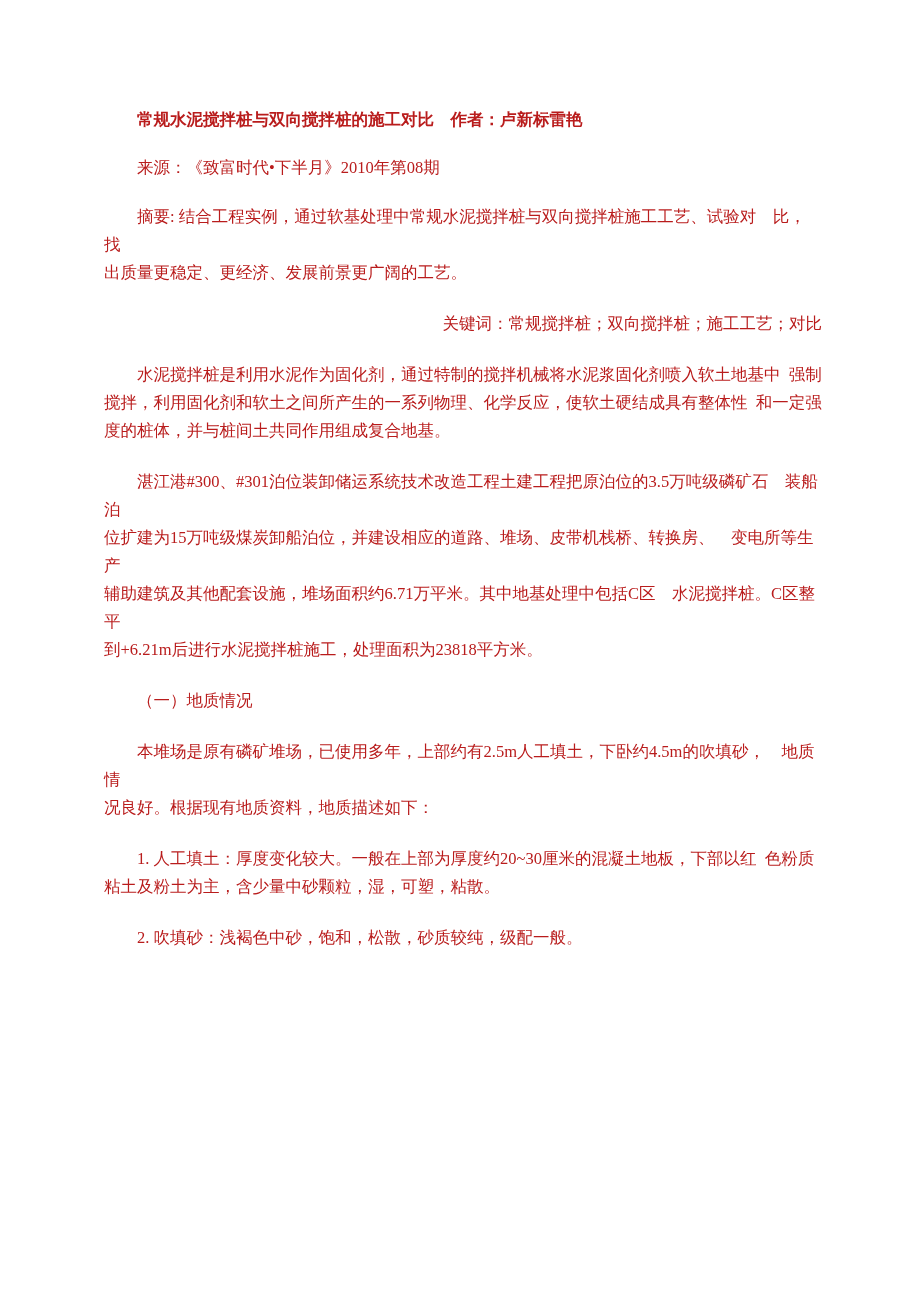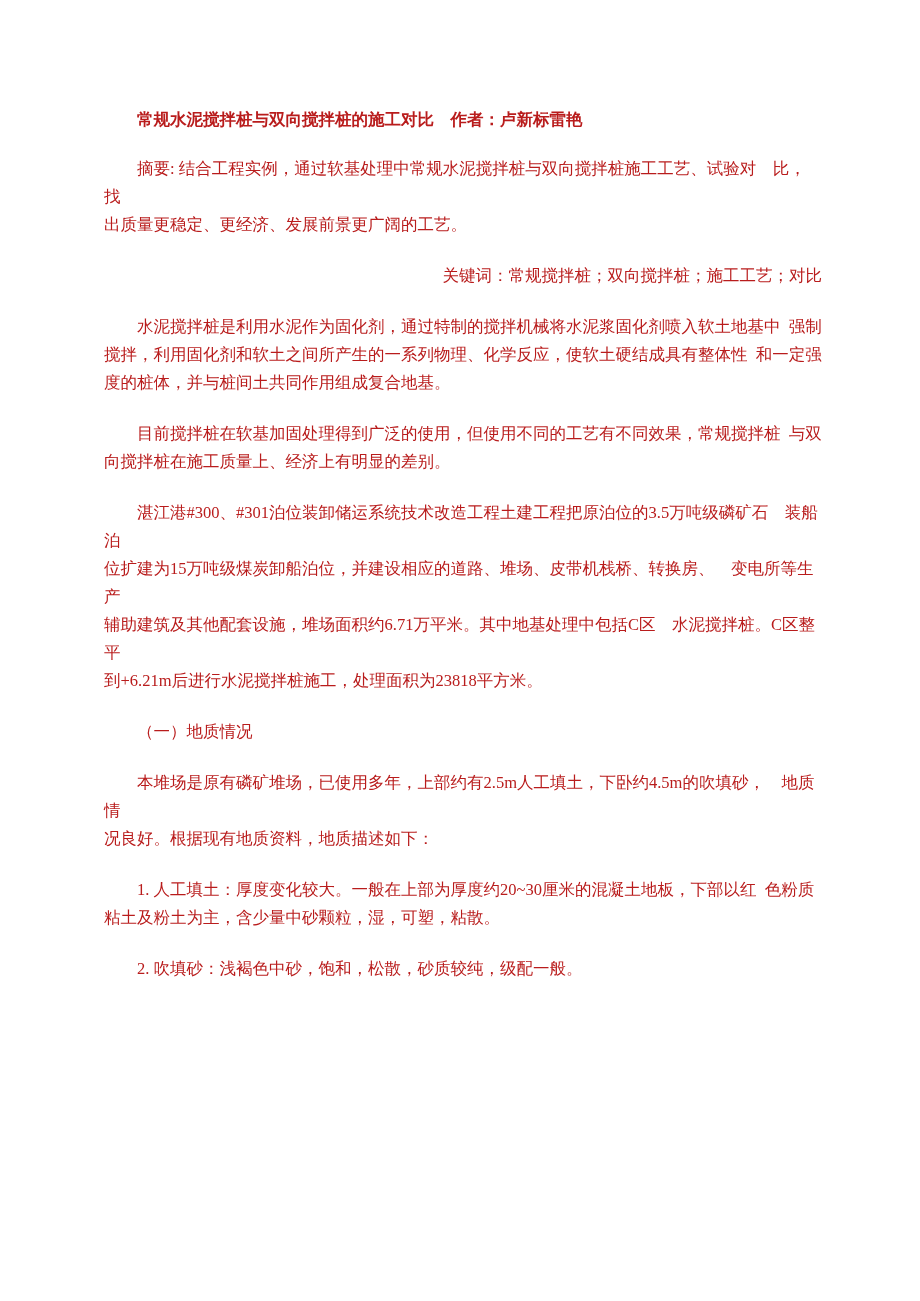--- a/index.html
+++ b/index.html
@@ -36,28 +36,27 @@
     line-height: 25px;
     margin-bottom: 23px;
   }
   .keywords { margin-bottom: 70px; text-align: right; }
 </style>
 </head>
 <body style="background: rgb(255, 255, 255);">
 
 <div class="page" style="color: #b91c1c;">
   <p class="title no-indent">常规水泥搅拌桩与双向搅拌桩的施工对比　作者：卢新标雷艳</p>
+  <p class="source no-indent">来源：《致富时代•下半月》2010年第08期</p>
   <p>摘要: 结合工程实例，通过软基处理中常规水泥搅拌桩与双向搅拌桩施工工艺、试验对　比，找
 出质量更稳定、更经济、发展前景更广阔的工艺。</p>
   <p class="keywords">关键词：常规搅拌桩；双向搅拌桩；施工工艺；对比</p>
   <p>水泥搅拌桩是利用水泥作为固化剂，通过特制的搅拌机械将水泥浆固化剂喷入软土地基中  强制
 搅拌，利用固化剂和软土之间所产生的一系列物理、化学反应，使软土硬结成具有整体性  和一定强
 度的桩体，并与桩间土共同作用组成复合地基。</p>
-  <p>目前搅拌桩在软基加固处理得到广泛的使用，但使用不同的工艺有不同效果，常规搅拌桩  与双
-向搅拌桩在施工质量上、经济上有明显的差别。</p>
   <p>湛江港#300、#301泊位装卸储运系统技术改造工程土建工程把原泊位的3.5万吨级磷矿石　装船泊
 位扩建为15万吨级煤炭卸船泊位，并建设相应的道路、堆场、皮带机栈桥、转换房、　变电所等生产
 辅助建筑及其他配套设施，堆场面积约6.71万平米。其中地基处理中包括C区　水泥搅拌桩。C区整平
 到+6.21m后进行水泥搅拌桩施工，处理面积为23818平方米。</p>
   <p>（一）地质情况</p>
   <p>本堆场是原有磷矿堆场，已使用多年，上部约有2.5m人工填土，下卧约4.5m的吹填砂，　地质情
 况良好。根据现有地质资料，地质描述如下：</p>
   <p>1. 人工填土：厚度变化较大。一般在上部为厚度约20~30厘米的混凝土地板，下部以红  色粉质
 粘土及粉土为主，含少量中砂颗粒，湿，可塑，粘散。</p>
   <p>2. 吹填砂：浅褐色中砂，饱和，松散，砂质较纯，级配一般。</p>

